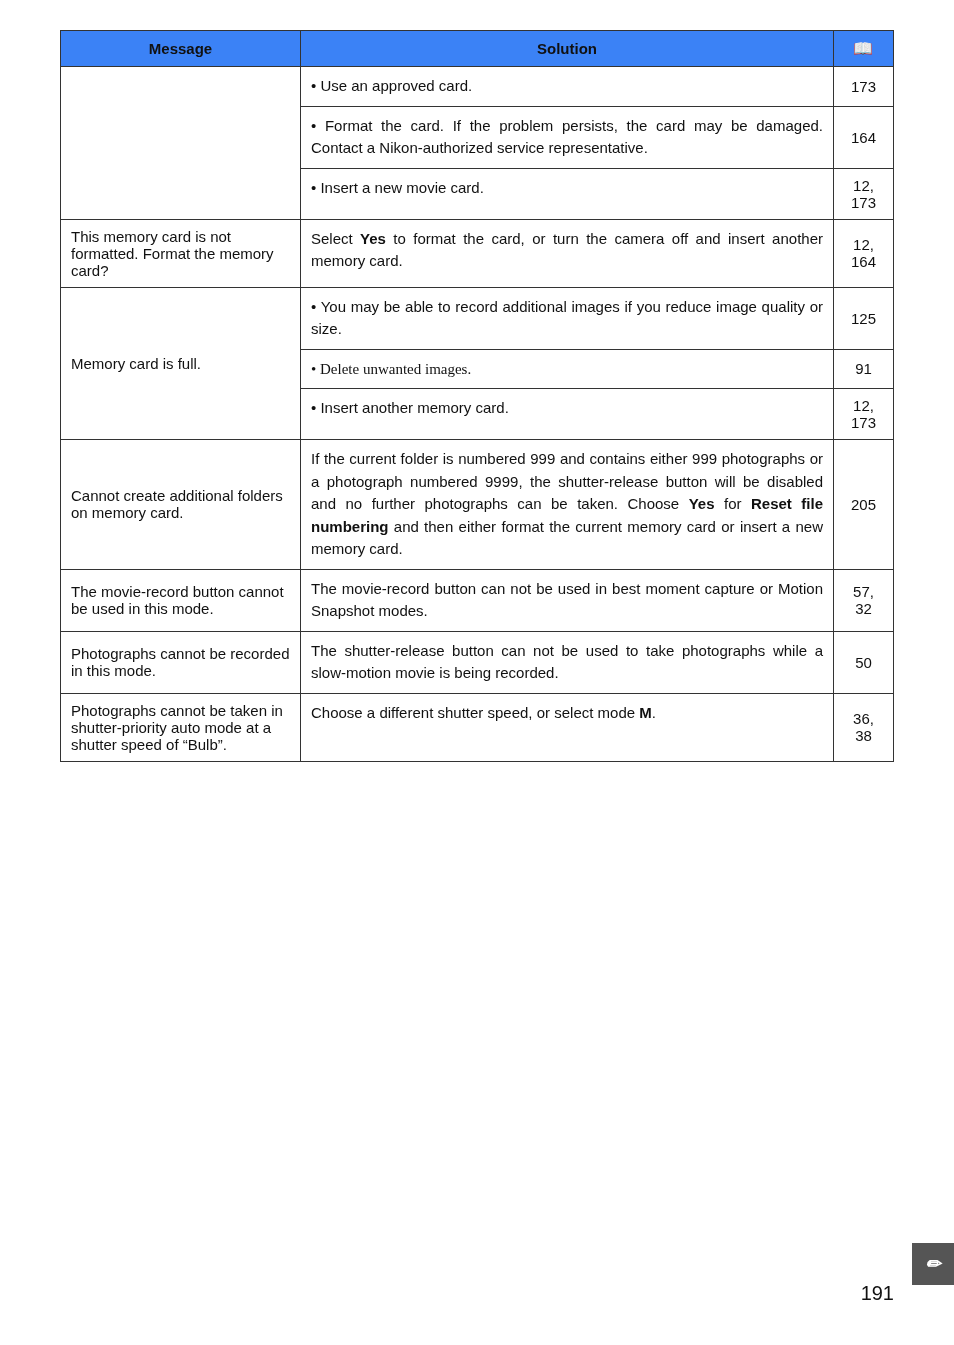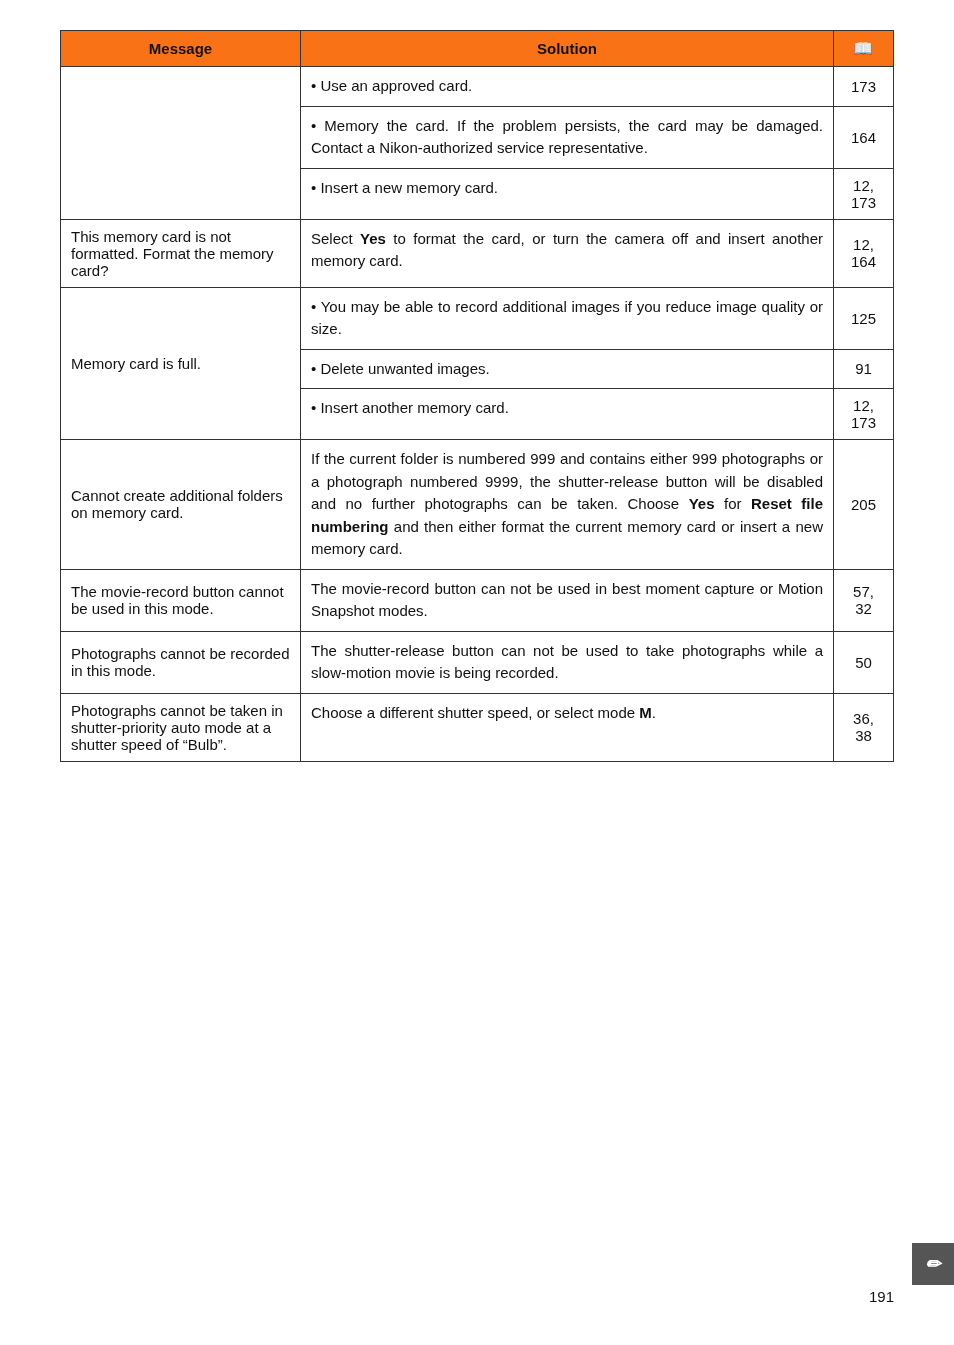--- a/index.html
+++ b/index.html
@@ -21,21 +21,21 @@
       width: 100%;
       border-collapse: collapse;
       border: 1.5px solid #333;
     }
 
     thead th {
       border: 1.5px solid #333;
       padding: 8px 10px;
       text-align: center;
       font-weight: bold;
-      background: #f97316;
+      background: #3b82f6;
     }
 
     th.col-message { width: 240px; text-align: center; }
     th.col-solution { text-align: center; }
     th.col-ref { width: 60px; text-align: center; }
 
     td {
       border: 1.5px solid #333;
       padding: 8px 10px;
       vertical-align: top;
@@ -54,21 +54,21 @@
     td.col-ref {
       width: 60px;
       text-align: center;
       vertical-align: middle;
     }
 
     .page-number {
       position: absolute;
       bottom: 40px;
       right: 60px;
-      font-size: 15px;
+      font-size: 20px;
     }
 
     .corner-tab {
       position: absolute;
       bottom: 60px;
       right: 0px;
       width: 42px;
       height: 42px;
       background: #555;
       display: flex;
@@ -100,42 +100,42 @@
     </thead>
     <tbody>
 
       <tr>
         <td class="col-message" rowspan="3"></td>
         <td class="col-solution">• Use an approved card.</td>
         <td class="col-ref">173</td>
       </tr>
 
       <tr>
-        <td class="col-solution" style="border-top: none;">• Memory the card. If the problem persists, the card may be damaged. Contact a Nikon-authorized service representative.</td>
+        <td class="col-solution" style="border-top: none;">• Format the card. If the problem persists, the card may be damaged. Contact a Nikon-authorized service representative.</td>
         <td class="col-ref" style="border-top: none;">164</td>
       </tr>
 
       <tr>
-        <td class="col-solution" style="border-top: none;">• Insert a new memory card.</td>
+        <td class="col-solution" style="border-top: none;">• Insert a new movie card.</td>
         <td class="col-ref" style="border-top: none;">12, 173</td>
       </tr>
 
       <tr>
         <td class="col-message">This memory card is not formatted. Format the memory card?</td>
         <td class="col-solution">Select <strong>Yes</strong> to format the card, or turn the camera off and insert another memory card.</td>
         <td class="col-ref">12, 164</td>
       </tr>
 
       <tr>
         <td class="col-message" rowspan="3" style="vertical-align:middle;">Memory card is full.</td>
         <td class="col-solution">• You may be able to record additional images if you reduce image quality or size.</td>
         <td class="col-ref">125</td>
       </tr>
       <tr>
-        <td class="col-solution" style="border-top: none;">• Delete unwanted images.</td>
+        <td class="col-solution" style="border-top: none; font-family: Liberation Serif, serif;">• Delete unwanted images.</td>
         <td class="col-ref" style="border-top: none; text-align: center;">91</td>
       </tr>
       <tr>
         <td class="col-solution" style="border-top: none;">• Insert another memory card.</td>
         <td class="col-ref" style="border-top: none;">12, 173</td>
       </tr>
 
       <tr>
         <td class="col-message" style="vertical-align:middle;">Cannot create additional folders on memory card.</td>
         <td class="col-solution">If the current folder is numbered 999 and contains either 999 photographs or a photograph numbered 9999, the shutter-release button will be disabled and no further photographs can be taken. Choose <strong>Yes</strong> for <strong>Reset file numbering</strong> and then either format the current memory card or insert a new memory card.</td>

